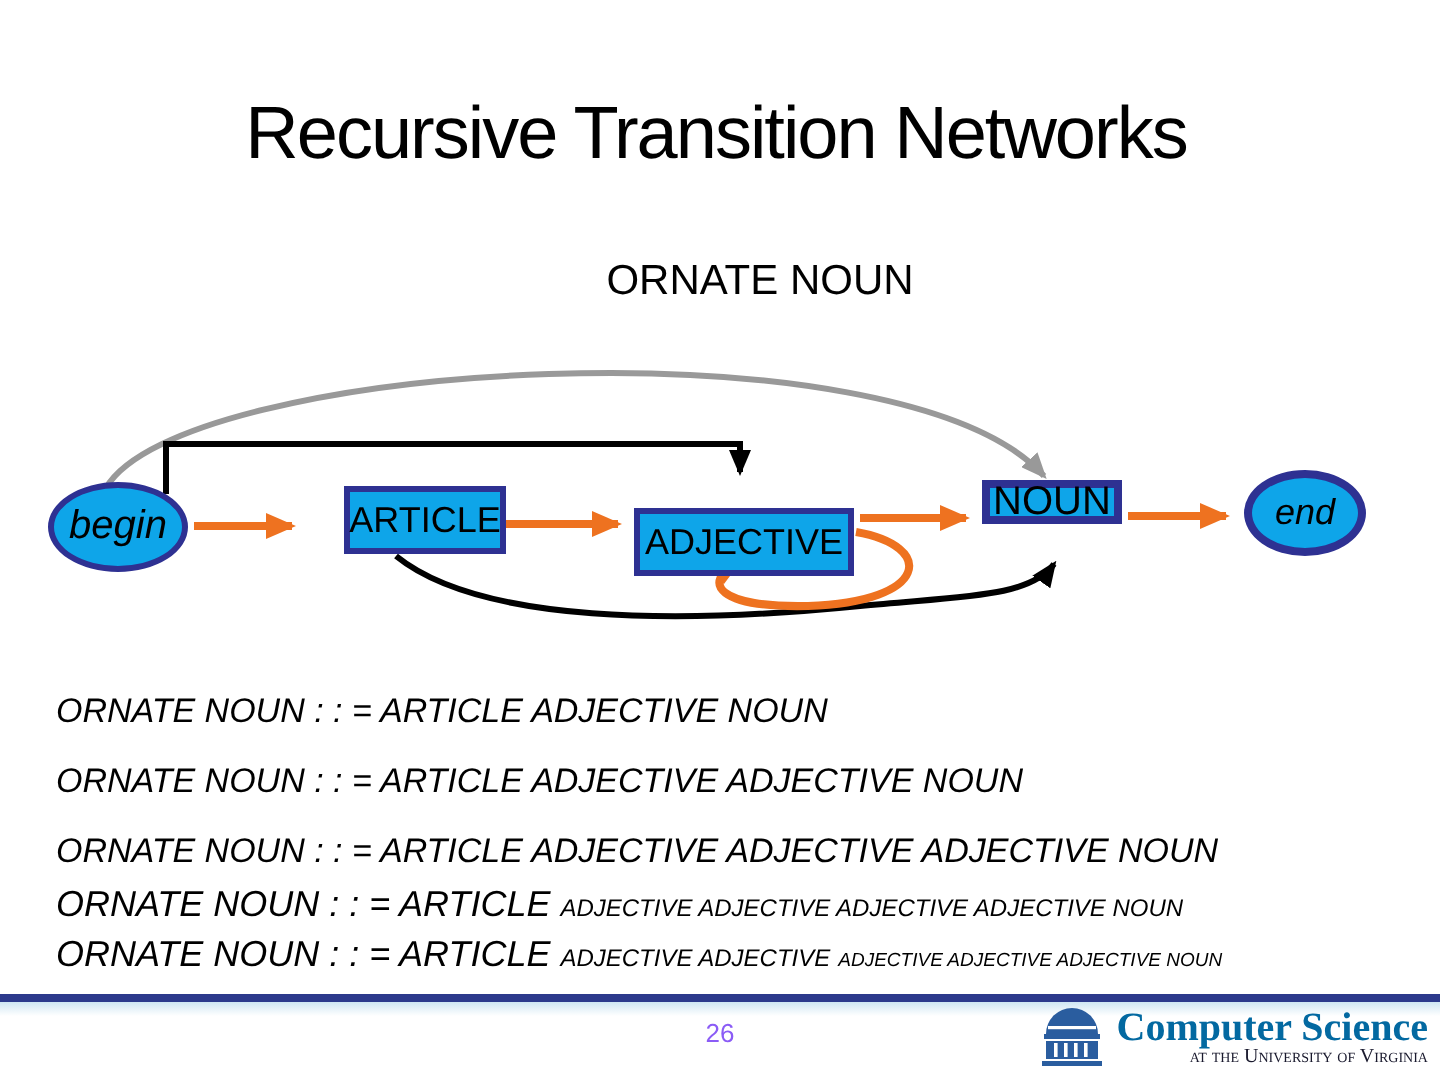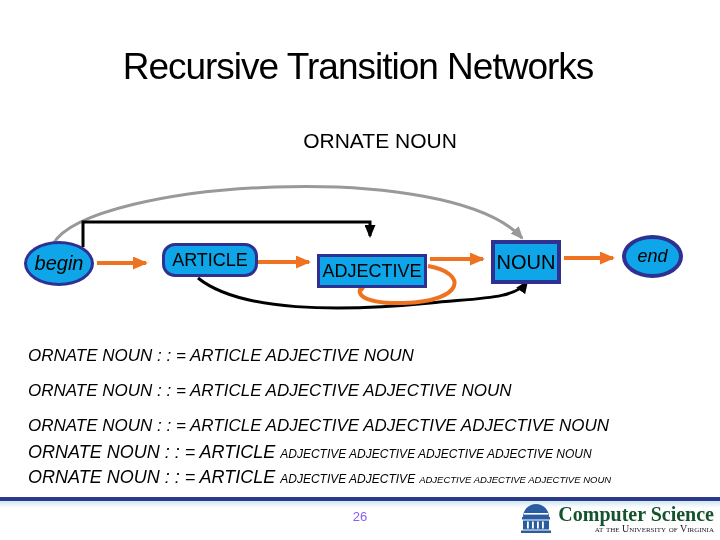--- a/index.html
+++ b/index.html
@@ -17,42 +17,42 @@
     padding-left:29px;
   }
   .diagram-svg{position:absolute;left:0;top:0;width:720px;height:540px;pointer-events:none;}
   .node{
     position:absolute;display:flex;align-items:center;justify-content:center;
     background:#0ea5e9;border:3px solid #2e3192;box-sizing:border-box;
   }
   .node.ellipse{border-radius:50%;font-style:italic;}
   #node-begin{left:24px;top:241px;width:70px;height:45px;font-size:20px;}
   #node-end{left:622px;top:235px;width:61px;height:43px;font-size:18px;border-width:4px;}
-  #node-article{left:162px;top:243px;width:96px;height:34px;font-size:18px;border-radius:13px;}
+  #node-article{left:172px;top:243px;width:81px;height:34px;font-size:18px;}
   #node-adjective{left:317px;top:243px;width:110px;height:34px;font-size:18px;margin-top:11px;}
-  #node-noun{left:491px;top:240px;width:70px;height:44px;font-size:20px;border-width:4px;}
+  #node-noun{left:491px;top:240px;width:70px;height:22px;font-size:20px;border-width:4px;}
   .rules{position:absolute;left:28px;top:0;width:690px;}
   .rule{position:absolute;left:0;white-space:nowrap;font-style:italic;font-size:17px;}
   #rule-1{top:346px;} #rule-2{top:381px;} #rule-3{top:416px;}
   #rule-4{top:442px;} #rule-5{top:467px;}
   #rule-4 .seg-head,#rule-5 .seg-head{font-size:18px;}
   .seg-md{font-size:12px;margin-left:5px;}
   .seg-sm{font-size:9.5px;margin-left:4px;}
   .divider{position:absolute;left:0;top:497px;width:720px;height:4px;background:#2c3a8c;}
   .divider-glow{position:absolute;left:0;top:501px;width:720px;height:7px;
     background:linear-gradient(to bottom,#cfe7f3,rgba(255,255,255,0));}
   .page-number{
     position:absolute;left:0;top:509px;width:720px;text-align:center;
     font-size:13px;color:#8b5cf6;
   }
   .logo{position:absolute;right:6px;top:503px;display:flex;align-items:flex-start;gap:5px;}
   .logo-text{display:flex;flex-direction:column;align-items:flex-end;}
   .logo-title{
     font-family:"Liberation Serif",serif;font-weight:700;font-size:20px;
-    line-height:22px;letter-spacing:0px;white-space:nowrap;color:#14532d;
+    line-height:22px;letter-spacing:0px;white-space:nowrap;color:#0369a1;
   }
   .logo-subtitle{
     font-family:"Liberation Serif",serif;font-size:10px;font-variant:small-caps;
     color:#1a1a2e;margin-top:-2px;white-space:nowrap;
   }
 </style>
 </head>
 <body>
 
 <div class="title">Recursive Transition Networks</div>

